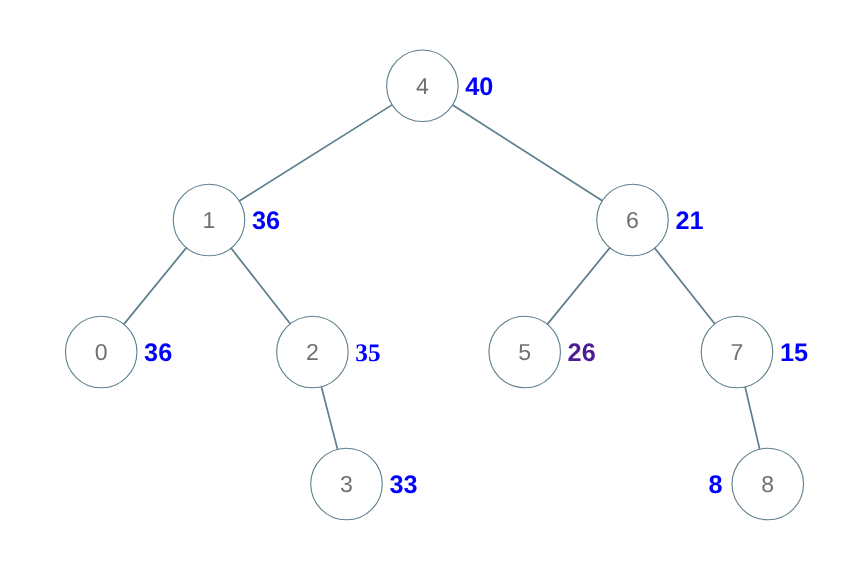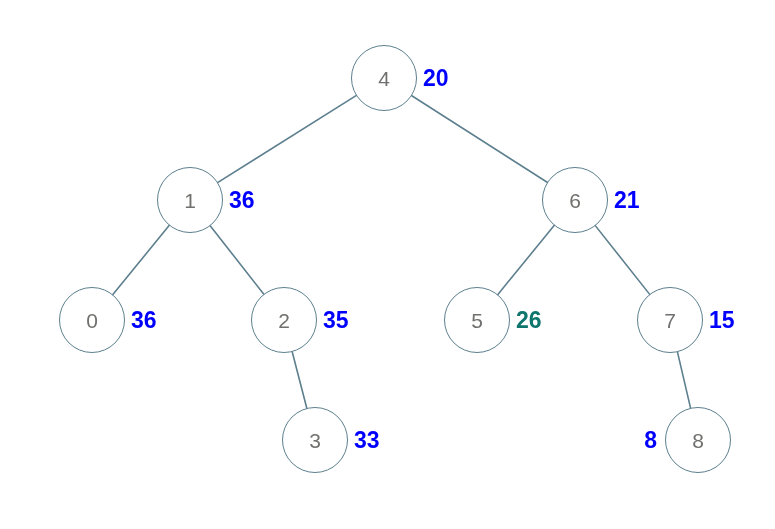--- a/index.html
+++ b/index.html
@@ -64,41 +64,41 @@
       <line x1="210.34984518372437" y1="225.9785257664566" x2="263.65015481627563" y2="294.02147423354336" stroke="#5d7f8e" stroke-width="1.6" stroke-linecap="round"></line>
       <line x1="292.2540270752004" y1="351.95107254916275" x2="306.7459729247996" y2="408.04892745083725" stroke="#5d7f8e" stroke-width="1.6" stroke-linecap="round"></line>
       <line x1="554.12635916154" y1="225.55956021035917" x2="497.87364083846" y2="294.44043978964083" stroke="#5d7f8e" stroke-width="1.6" stroke-linecap="round"></line>
       <line x1="595.4831971640635" y1="225.87351220723812" x2="649.5168028359365" y2="294.12648779276185" stroke="#5d7f8e" stroke-width="1.6" stroke-linecap="round"></line>
       <line x1="677.4985773150119" y1="352.13675992147915" x2="690.5014226849881" y2="407.86324007852085" stroke="#5d7f8e" stroke-width="1.6" stroke-linecap="round"></line>
     </svg>
   <div id="node-layer">
       <div class="node" style="left: 351px; top: 45px; width: 66px; height: 66px; border-color: rgb(93, 127, 142);">
         <span class="node-label" style="color: rgb(112, 112, 110);">4</span>
       </div>
-      <div class="node-value" style="color: rgb(0, 0, 255); top: 67px; left: 423px; text-align: left;">20</div>
+      <div class="node-value" style="color: rgb(0, 0, 255); top: 67px; left: 423px; text-align: left;">40</div>
       <div class="node" style="left: 157px; top: 167px; width: 66px; height: 66px; border-color: rgb(93, 127, 142);">
         <span class="node-label" style="color: rgb(112, 112, 110);">1</span>
       </div>
       <div class="node-value" style="color: rgb(0, 0, 255); top: 189px; left: 229px; text-align: left;">36</div>
       <div class="node" style="left: 542px; top: 167px; width: 66px; height: 66px; border-color: rgb(93, 127, 142);">
         <span class="node-label" style="color: rgb(112, 112, 110);">6</span>
       </div>
       <div class="node-value" style="color: rgb(0, 0, 255); top: 189px; left: 614px; text-align: right;">21</div>
       <div class="node" style="left: 59px; top: 287px; width: 66px; height: 66px; border-color: rgb(93, 127, 142);">
         <span class="node-label" style="color: rgb(112, 112, 110);">0</span>
       </div>
       <div class="node-value" style="color: rgb(0, 0, 255); top: 309px; left: 131px; text-align: left;">36</div>
       <div class="node" style="left: 251px; top: 287px; width: 66px; height: 66px; border-color: rgb(93, 127, 142);">
         <span class="node-label" style="color: rgb(112, 112, 110);">2</span>
       </div>
-      <div class="node-value" style="color: rgb(0, 0, 255); top: 309px; left: 323px; text-align: left;">35</div>
+      <div class="node-value" style="color: rgb(0, 0, 255); top: 309px; left: 323px; text-align: left; font-family: Liberation Serif, serif;">35</div>
       <div class="node" style="left: 444px; top: 287px; width: 66px; height: 66px; border-color: rgb(93, 127, 142);">
         <span class="node-label" style="color: rgb(112, 112, 110);">5</span>
       </div>
-      <div class="node-value" style="color: #0f766e; top: 309px; left: 516px; text-align: right;">26</div>
+      <div class="node-value" style="color: #4c1d95; top: 309px; left: 516px; text-align: right;">26</div>
       <div class="node" style="left: 637px; top: 287px; width: 66px; height: 66px; border-color: rgb(93, 127, 142);">
         <span class="node-label" style="color: rgb(112, 112, 110);">7</span>
       </div>
       <div class="node-value" style="color: rgb(0, 0, 255); top: 309px; left: 709px; text-align: center;">15</div>
       <div class="node" style="left: 282px; top: 407px; width: 66px; height: 66px; border-color: rgb(93, 127, 142);">
         <span class="node-label" style="color: rgb(112, 112, 110);">3</span>
       </div>
       <div class="node-value" style="color: rgb(0, 0, 255); top: 429px; left: 354px; text-align: center;">33</div>
       <div class="node" style="left: 665px; top: 407px; width: 66px; height: 66px; border-color: rgb(93, 127, 142);">
         <span class="node-label" style="color: rgb(112, 112, 110);">8</span>

